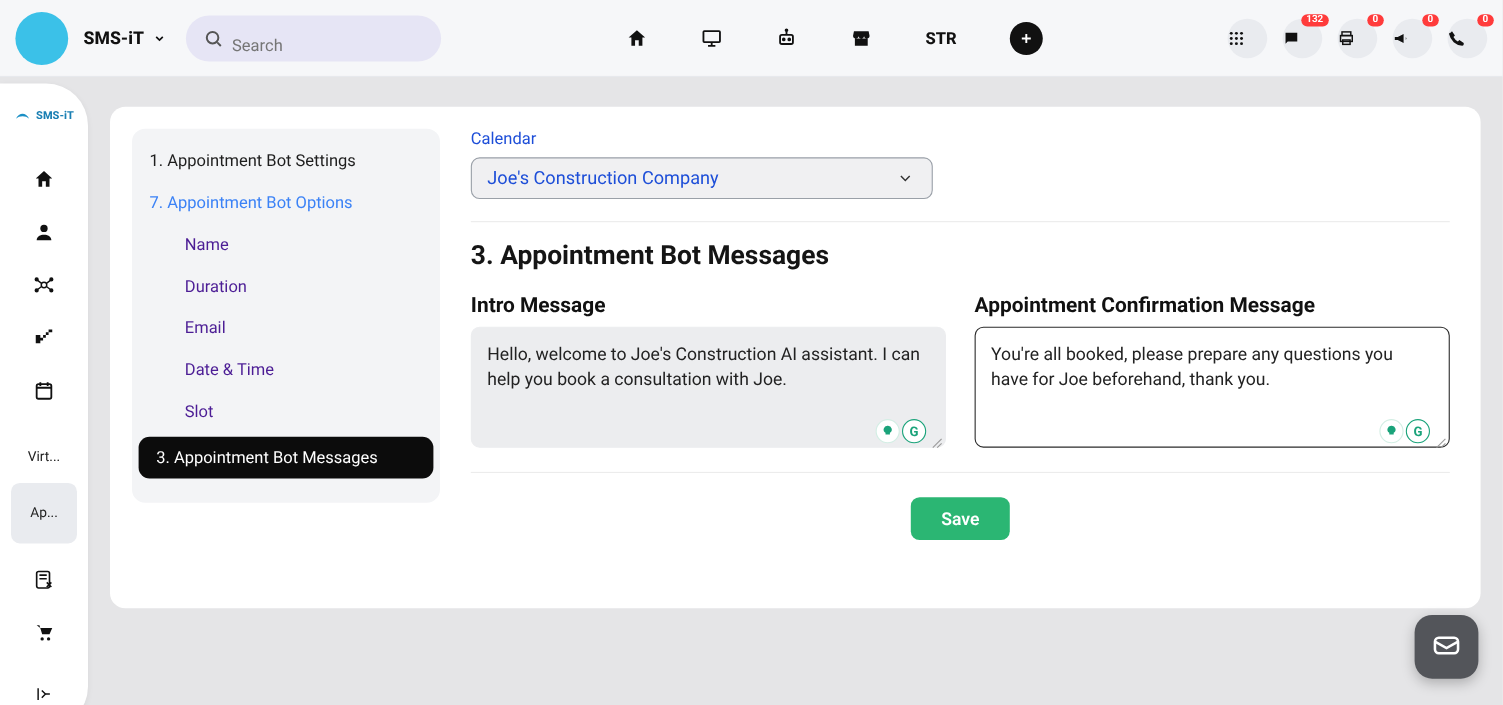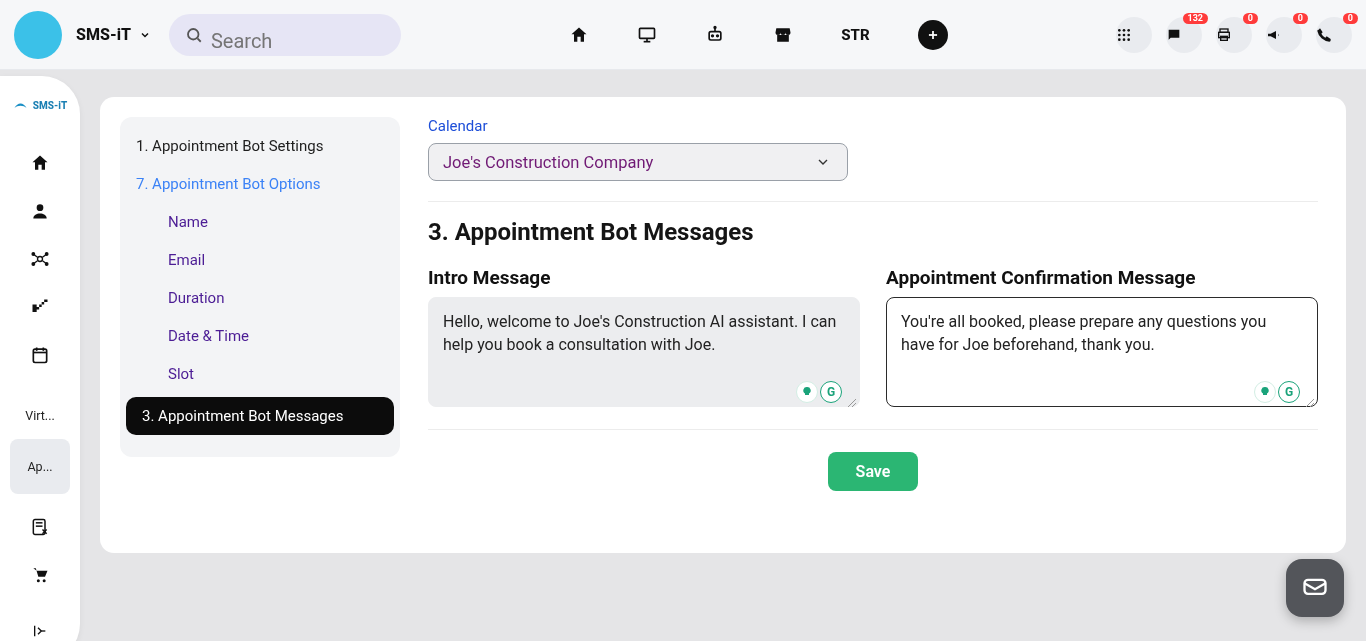--- a/index.html
+++ b/index.html
@@ -3,21 +3,21 @@
 <meta charset="utf-8">
 <style>
   * { box-sizing: border-box; margin:0; padding:0; font-family: -apple-system, BlinkMacSystemFont, "Segoe UI", Roboto, Arial, sans-serif; }
   html,body{ width:1366px; height:641px; background:#e5e5e7; overflow:hidden; }
 
   
   .hdr{ position:absolute; top:0; left:0; right:0; height:70px; background:#f6f7f9; display:flex; align-items:center; padding:0 14px; gap:14px; border-bottom:1px solid #e7e9ed;}
   .hdr-avatar{ width:48px;height:48px;border-radius:50%; background:#3bc1e8; }
   .hdr-title{ font-weight:800; font-size:16px; color:#111; display:flex; align-items:center; gap:4px;}
   .hdr-search{ width:232px; height:42px; border-radius:22px; background:#e6e5f5; display:flex; align-items:center; padding:0 16px; gap:8px;}
-  .hdr-search input{ border:none; background:transparent; outline:none; font-size:20px; color:#555; width:100%;margin-top:13px; }
+  .hdr-search input{ border:none; background:transparent; outline:none; font-size:15px; color:#555; width:100%;margin-top:13px; }
   .hdr-center{ flex:1; display:flex; align-items:center; justify-content:center; gap:48px; }
   .ic{ width:20px;height:20px; display:inline-flex; align-items:center; justify-content:center;}
   .plus-btn{ width:30px;height:30px;border-radius:50%; background:#111; color:#fff; display:flex; align-items:center; justify-content:center; font-size:18px; font-weight:700;}
   .hdr-right{ display:flex; align-items:center; gap:14px; }
   .circ{ width:36px;height:36px;border-radius:50%; background:#e9ebef; display:flex; align-items:center; justify-content:flex-start; position:relative;}
   .badge{ position:absolute; top:-4px; right:-6px; background:#ff3b3b; color:#fff; font-size:9px; font-weight:700; border-radius:8px; padding:1px 5px; line-height:1; min-width:14px; text-align:center;}
   svg{display:block}
 
   
   .side{ position:absolute; top:76px; left:0; width:80px; background:#fff; border-top-right-radius:38px; border-bottom-right-radius:38px; padding:18px 0 10px; display:flex; flex-direction:column; align-items:center; gap:6px; box-shadow:0 2px 6px rgba(0,0,0,0.06);}
@@ -30,21 +30,21 @@
   
   .card{ position:absolute; top:97px; left:100px; width:1246px; height:456px; background:#fff; border-radius:14px; padding:20px; display:flex; gap:24px;}
   .settings-side{ width:280px; background:#f3f4f6; border-radius:12px; padding:10px 0; height:340px; overflow:hidden;}
   .ss-item{ padding:10px 16px; font-size:15px; color:#1e1e1e; cursor:pointer;}
   .ss-item.li{ color:#3b82f6;}
   .ss-sub{ padding:10px 16px 10px 48px; font-size:15px; color:#4c1d95;}
   .ss-item.active{ background:#0c0c0c; color:#fff; border-radius:10px; margin:4px 6px;}
 
   .content{ flex:1; padding:0 8px 0 4px;}
   .lbl{ font-size:15px; color:#1d4ed8; margin-bottom:8px;}
-  .sel{ width:420px; height:38px; border:1px solid #9aa0a8; background:#f0f0f2; border-radius:8px; display:flex; align-items:center; justify-content:space-between; padding:0 14px; font-size:16.5px; color:#701a75;}
+  .sel{ width:420px; height:38px; border:1px solid #9aa0a8; background:#f0f0f2; border-radius:8px; display:flex; align-items:center; justify-content:space-between; padding:0 14px; font-size:16.5px; color:#1d4ed8;}
   .hr{ height:1px; background:#ececec; margin:20px 0 16px;}
   .h2{ font-size:24px; font-weight:700; color:#151515; margin-bottom:20px;}
   .cols{ display:flex; gap:26px;}
   .col{ flex:1; display:flex; flex-direction:column;}
   .flabel{ font-size:19px; font-weight:700; color:#111; margin-bottom:8px;}
   .ta{ width:100%; height:110px; border-radius:8px; padding:12px 14px; font-size:16px; line-height:1.45; color:#222; resize:none; font-family:inherit; position:relative;}
   .ta-intro{ background:#ecedef; border:1px solid #ecedef;}
   .ta-conf{ background:#fff; border:1.5px solid #2b2b2b;}
   .ta-wrap{position:relative;}
   .g-ic{position:absolute; bottom:8px; right:18px; display:flex; gap:2px; align-items:center;}
@@ -234,22 +234,22 @@
       </svg>
   </div>
 </div>
 
 <div class="card">
 
   <div class="settings-side">
     <div class="ss-item">1. Appointment Bot Settings</div>
     <div class="ss-item li">7. Appointment Bot Options</div>
     <div class="ss-sub">Name</div>
+    <div class="ss-sub">Duration</div>
     <div class="ss-sub">Email</div>
-    <div class="ss-sub">Duration</div>
     <div class="ss-sub">Date &amp; Time</div>
     <div class="ss-sub">Slot</div>
     <div class="ss-item active">3. Appointment Bot Messages</div>
   </div>
 
   <div class="content">
     <div class="lbl">Calendar</div>
     <div class="sel">
       <span>Joe's Construction Company</span>
       <span class="ic">

